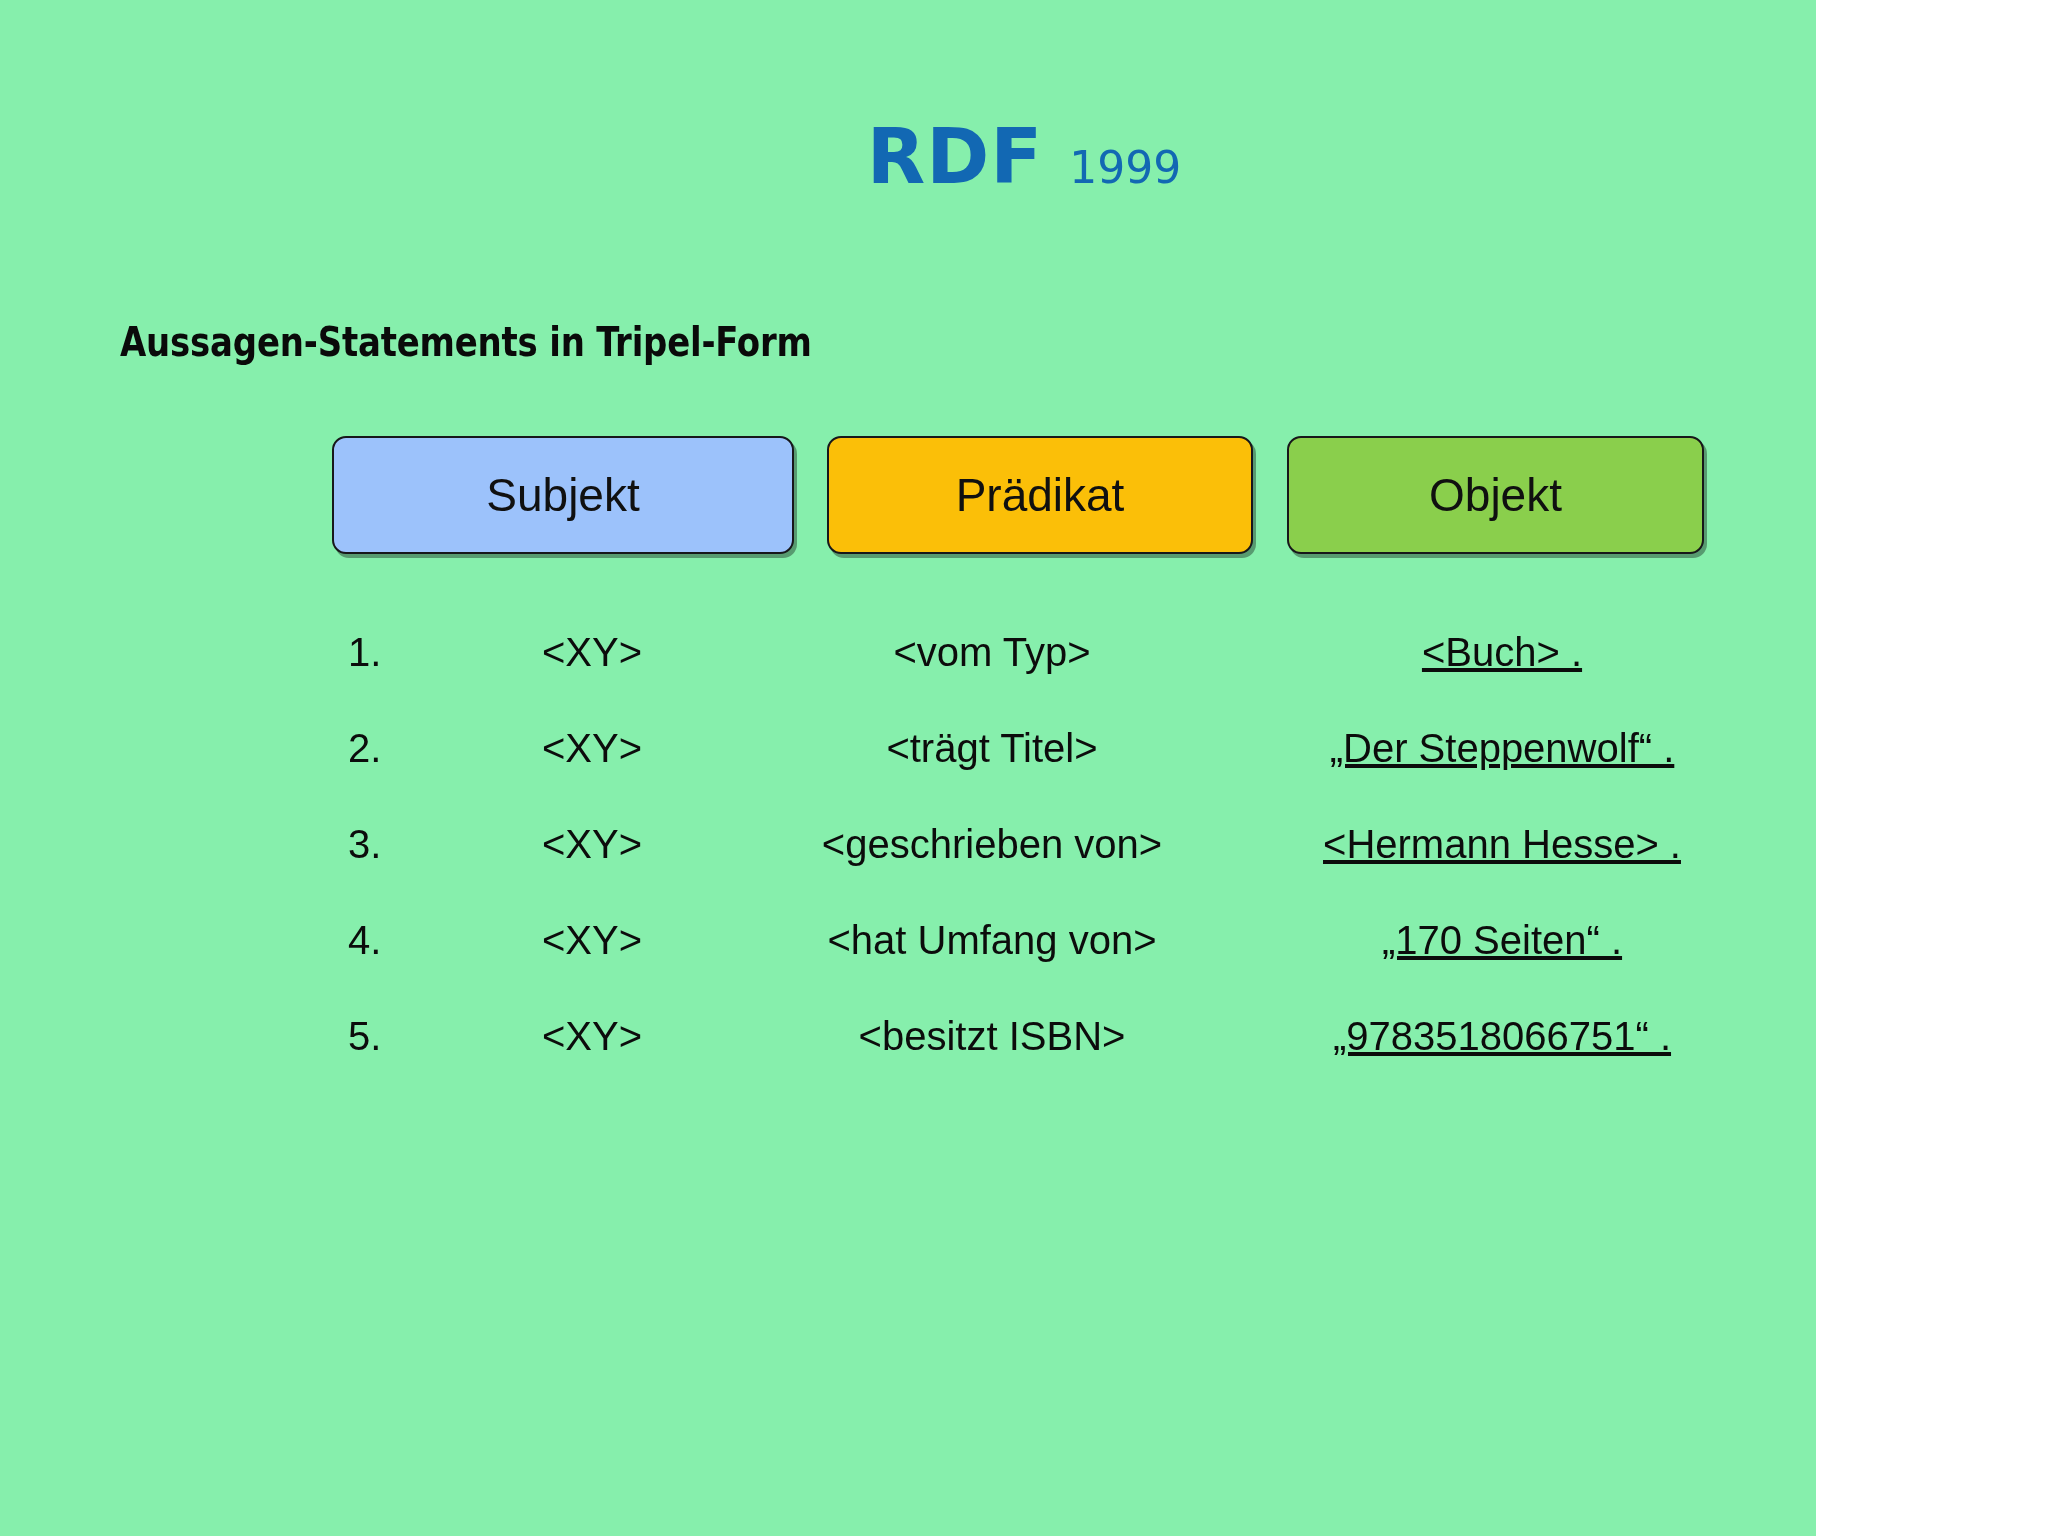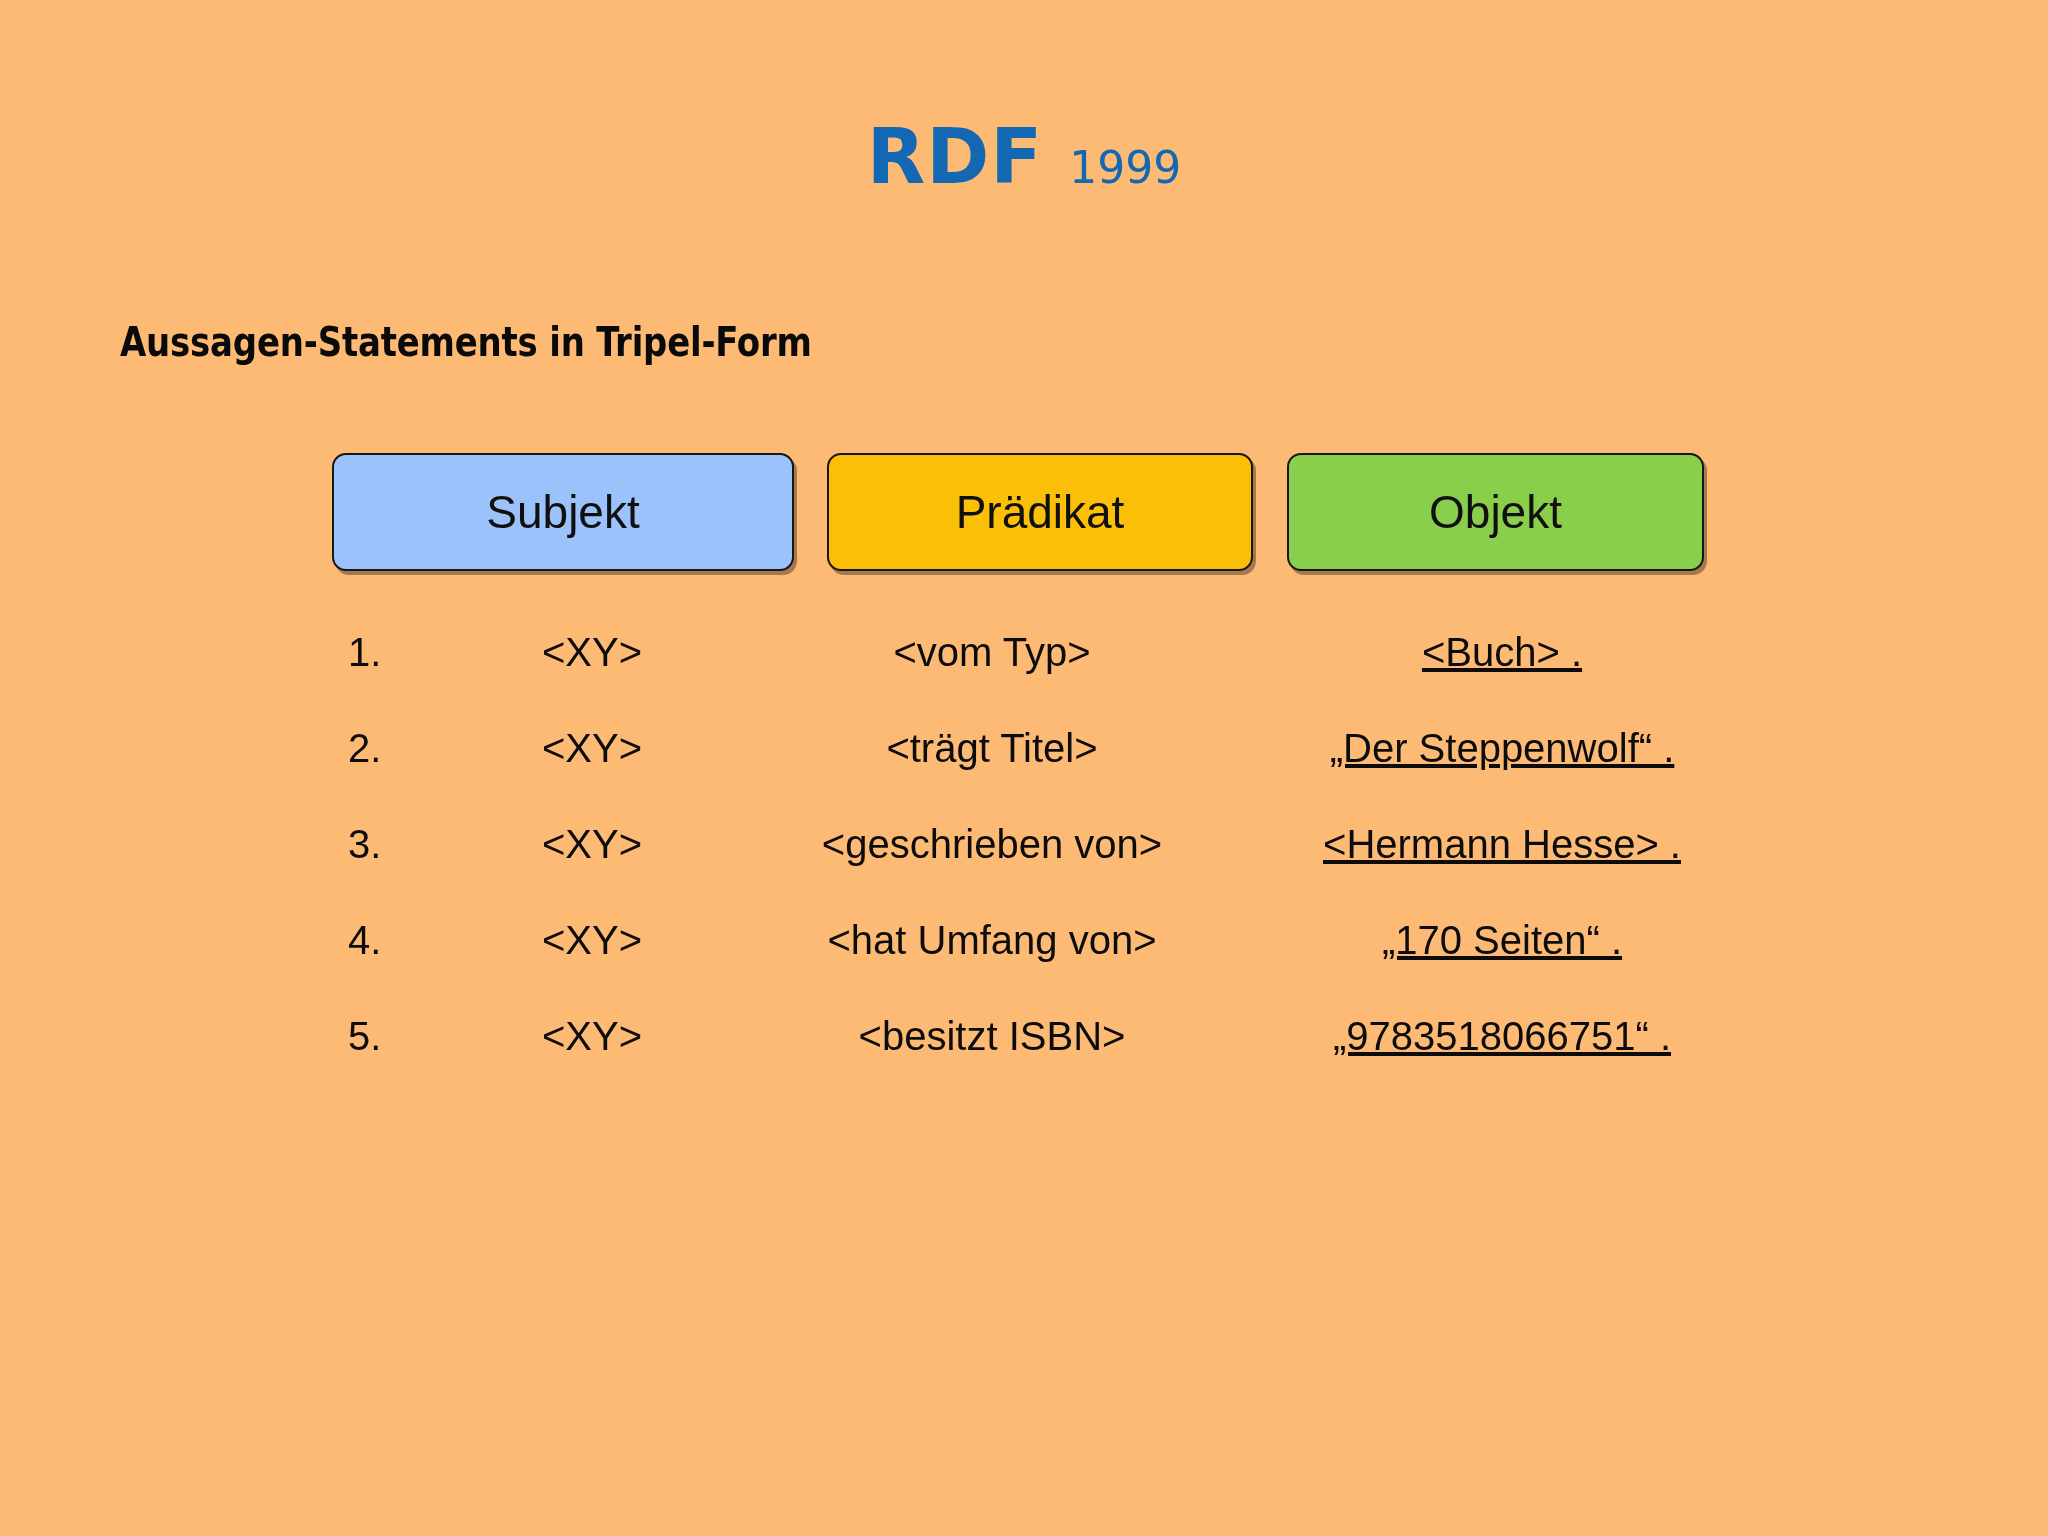--- a/index.html
+++ b/index.html
@@ -13,23 +13,23 @@
     width: 2048px;
     height: 1536px;
     overflow: hidden;
     font-family: "Liberation Sans", sans-serif;
     color: #000000;
     position: relative;
   }
 
   .slide {
     position: relative;
-    width: 2048px;
+    width: 1816px;
     height: 1536px;
-    background: #fdba74;
+    background: #86efac;
   }
 
   
   .title-block {
     position: absolute;
     left: 0;
     top: 112px;
     width: 2048px;
     text-align: center;
     white-space: nowrap;
@@ -65,21 +65,21 @@
     color: #0a0a0a;
     transform: scaleX(0.92);
     transform-origin: left center;
     white-space: nowrap;
   }
 
   
   .header-row {
     position: absolute;
     left: 332px;
-    top: 453px;
+    top: 436px;
     width: 1372px;
     height: 118px;
   }
 
   .hbox {
     position: absolute;
     top: 0;
     height: 118px;
     box-sizing: border-box;
     border: 2px solid #17171a;

